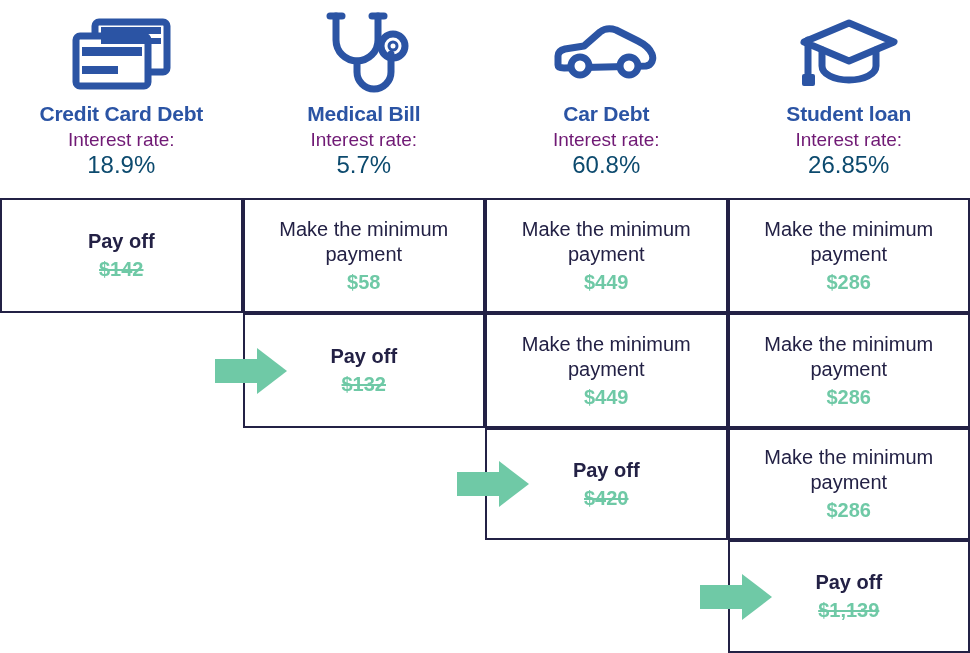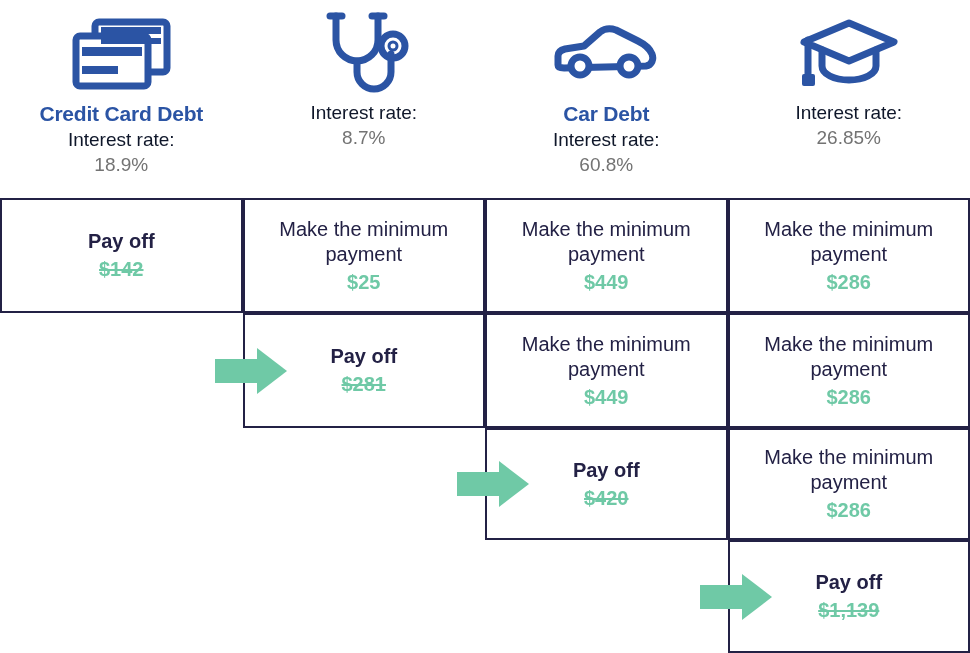--- a/index.html
+++ b/index.html
@@ -49,29 +49,29 @@
   .debt-name {
     color: #2B54A4;
     font-size: 21px;
     font-weight: bold;
     line-height: 27px;
     letter-spacing: -0.2px;
     white-space: nowrap;
   }
 
   .rate-label {
-    color: #0f172a;
+    color: #701a75;
     font-size: 19px;
     line-height: 25px;
     font-weight: normal;
   }
 
   .rate-value {
-    color: #737373;
-    font-size: 19px;
+    color: #0c4a6e;
+    font-size: 24px;
     line-height: 25px;
     font-weight: normal;
   }
 
   
   .grid {
     position: absolute;
     left: 0;
     top: 198px;
     width: 970px;
@@ -172,22 +172,23 @@
           <g fill="none" stroke="#2B54A4" stroke-width="7" stroke-linecap="round" stroke-linejoin="round">
             <path d="M22 6 L22 30 a21 21 0 0 0 42 0 L64 6"></path>
             <path d="M16 6 L28 6"></path>
             <path d="M58 6 L70 6"></path>
             <path d="M43 51 L43 62 a17 17 0 0 0 34 0 L77 44"></path>
           </g>
           <circle cx="79" cy="36" r="12" fill="none" stroke="#2B54A4" stroke-width="7"></circle>
           <circle cx="79" cy="36" r="4" fill="none" stroke="#2B54A4" stroke-width="3"></circle>
         </svg>
       </div>
-      <div class="rate-label">Interest rate:</div>
-      <div class="rate-value">8.7%</div>
+      <div class="debt-name">Medical Bill</div>
+      <div class="rate-label">Interest rate:</div>
+      <div class="rate-value">5.7%</div>
     </div>
 
     <div class="header-cell">
       <div class="icon-wrap">
         <svg width="112" height="62" viewBox="0 0 112 62" aria-hidden="true">
           <path d="M8 42 L8 33 C8 29 11 27 15 26 L34 23 L50 9 C54 6 60 5 66 7 L88 18 C96 22 100 26 102 31 C104 36 102 42 96 43 L14 45 C10 45 8 44 8 42 Z" fill="none" stroke="#2B54A4" stroke-width="7" stroke-linejoin="round"></path>
           <circle cx="30" cy="43" r="9" fill="#ffffff" stroke="#2B54A4" stroke-width="7"></circle>
           <circle cx="79" cy="43" r="9" fill="#ffffff" stroke="#2B54A4" stroke-width="7"></circle>
         </svg>
       </div>
@@ -200,45 +201,46 @@
       <div class="icon-wrap">
         <svg width="110" height="80" viewBox="0 0 110 80" aria-hidden="true">
           <g fill="none" stroke="#2B54A4" stroke-width="7" stroke-linejoin="round" stroke-linecap="round">
             <path d="M55 9 L100 28 L55 47 L10 28 Z"></path>
             <path d="M28 36 L28 52 C28 60 40 66 55 66 C70 66 82 60 82 52 L82 36"></path>
             <path d="M14 26 L14 62"></path>
           </g>
           <rect x="8" y="60" width="13" height="12" rx="2" fill="#2B54A4"></rect>
         </svg>
       </div>
+      <div class="debt-name">Student loan</div>
       <div class="rate-label">Interest rate:</div>
       <div class="rate-value">26.85%</div>
     </div>
   </div>
 
   <div class="grid" id="grid">
       <div class="cell bordered" style="left: 0px; top: 0px; width: 242.5px; height: 115px;">
         <div class="cell-action payoff">Pay off</div>
         <div class="cell-amount struck">$142</div>
       </div>
       <div class="cell bordered" style="left: 242.5px; top: 0px; width: 242.5px; height: 115px;">
         <div class="cell-action">Make the minimum<br>payment</div>
-        <div class="cell-amount">$25</div>
+        <div class="cell-amount">$58</div>
       </div>
       <div class="cell bordered" style="left: 485px; top: 0px; width: 242.5px; height: 115px;">
         <div class="cell-action">Make the minimum<br>payment</div>
         <div class="cell-amount">$449</div>
       </div>
       <div class="cell bordered" style="left: 727.5px; top: 0px; width: 242.5px; height: 115px;">
         <div class="cell-action">Make the minimum<br>payment</div>
         <div class="cell-amount">$286</div>
       </div>
       <div class="cell bordered" style="left: 242.5px; top: 115px; width: 242.5px; height: 115px;">
         <div class="cell-action payoff">Pay off</div>
-        <div class="cell-amount struck">$281</div>
+        <div class="cell-amount struck">$132</div>
       </div>
       <div class="arrow" style="left: 214.5px; top: 149.5px;">
         <span class="shaft"></span>
         <span class="head"></span>
       </div>
       <div class="cell bordered" style="left: 485px; top: 115px; width: 242.5px; height: 115px;">
         <div class="cell-action">Make the minimum<br>payment</div>
         <div class="cell-amount">$449</div>
       </div>
       <div class="cell bordered" style="left: 727.5px; top: 115px; width: 242.5px; height: 115px;">

